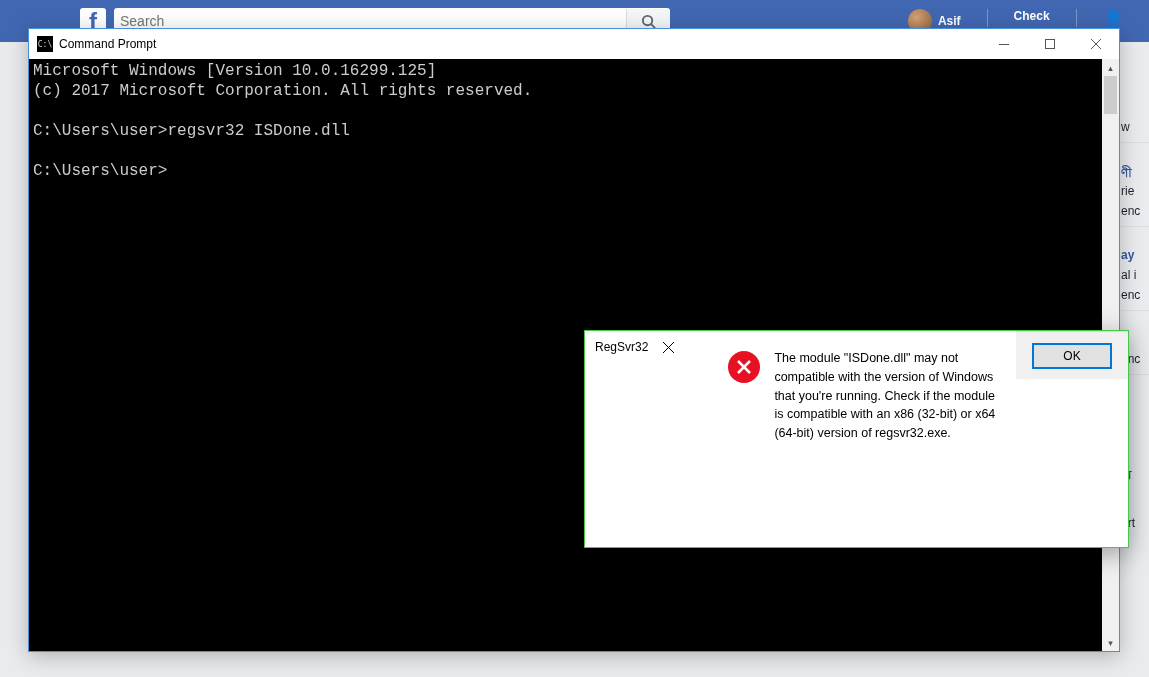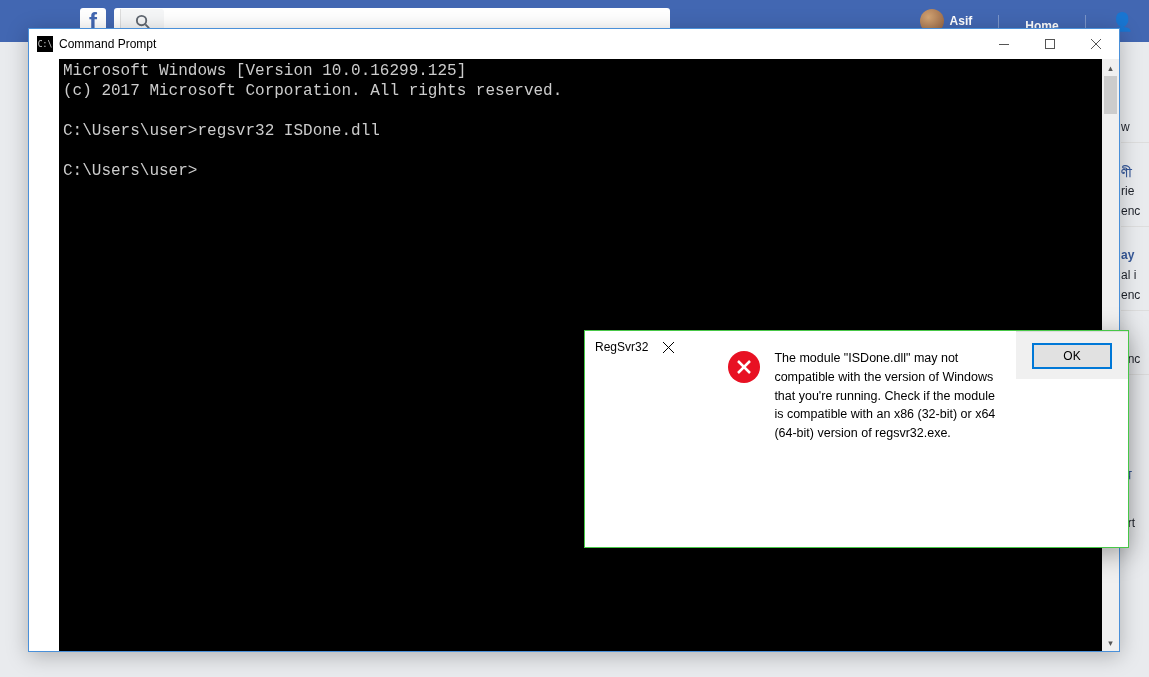--- a/index.html
+++ b/index.html
@@ -60,26 +60,26 @@
     border-left: 1px solid #ddd;
     display: flex;
     align-items: center;
     justify-content: center;
     margin-right: -6px;
     border-radius: 0 3px 3px 0;
   }
   .fb-right {
     margin-left: auto;
     display: flex;
-    align-items: flex-end;
+    align-items: flex-start;
     color: #fff;
     font-weight: 600;
     font-size: 12px;
     gap: 26px;
-    padding-right: 15px;
+    padding-right: 24px;
   }
   .fb-avatar {
     width: 24px; height: 24px;
     border-radius: 50%;
     background: radial-gradient(circle at 35% 35%, #d4a574, #8b5a3c);
   }
   .fb-user { display:flex; align-items:center; gap:6px; }
   .fb-divider { width:1px; height:18px; background:rgba(255,255,255,.3); }
   .fb-person-icon { color:#17264d; font-size:18px; }
 
@@ -132,21 +132,20 @@
     width: 46px; height: 30px;
     display: flex; align-items: center; justify-content: center;
     color: #555;
     font-size: 12px;
   }
   .cmd-body {
     flex: 1;
     display: flex;
     background: #000;
     position: relative;
-    margin-left: 30px;
   }
   .cmd-text {
     flex: 1;
     padding: 2px 4px;
     font-family: Consolas, "Courier New", monospace;
     font-size: 16px;
     line-height: 20px;
     color: #ccc;
     white-space: pre;
   }
@@ -233,34 +232,35 @@
 
   
   .mag { width:15px; height:15px; }
 </style>
 </head>
 <body>
 
 <div class="fb-header">
   <div class="fb-logo">f</div>
   <div class="fb-search">
+    <input type="text" placeholder="Search" style="">
     <div class="fb-search-btn">
       <svg class="mag" viewBox="0 0 16 16" fill="none" stroke="#606770" stroke-width="2">
           <circle cx="7" cy="7" r="5"></circle>
           <line x1="11" y1="11" x2="15" y2="15"></line>
         </svg>
     </div>
   </div>
   <div class="fb-right">
     <div class="fb-user">
       <div class="fb-avatar"></div>
       <span>Asif</span>
     </div>
     <div class="fb-divider"></div>
-    <span>Home</span>
+    <span>Check</span>
     <div class="fb-divider"></div>
     <span class="fb-person-icon">👤</span>
   </div>
 </div>
 
 <div class="fb-rightcol">
   <div style="height:78px"></div>
   <div>w</div>
   <div class="hr"></div>
   <div class="blue">ণী</div>

